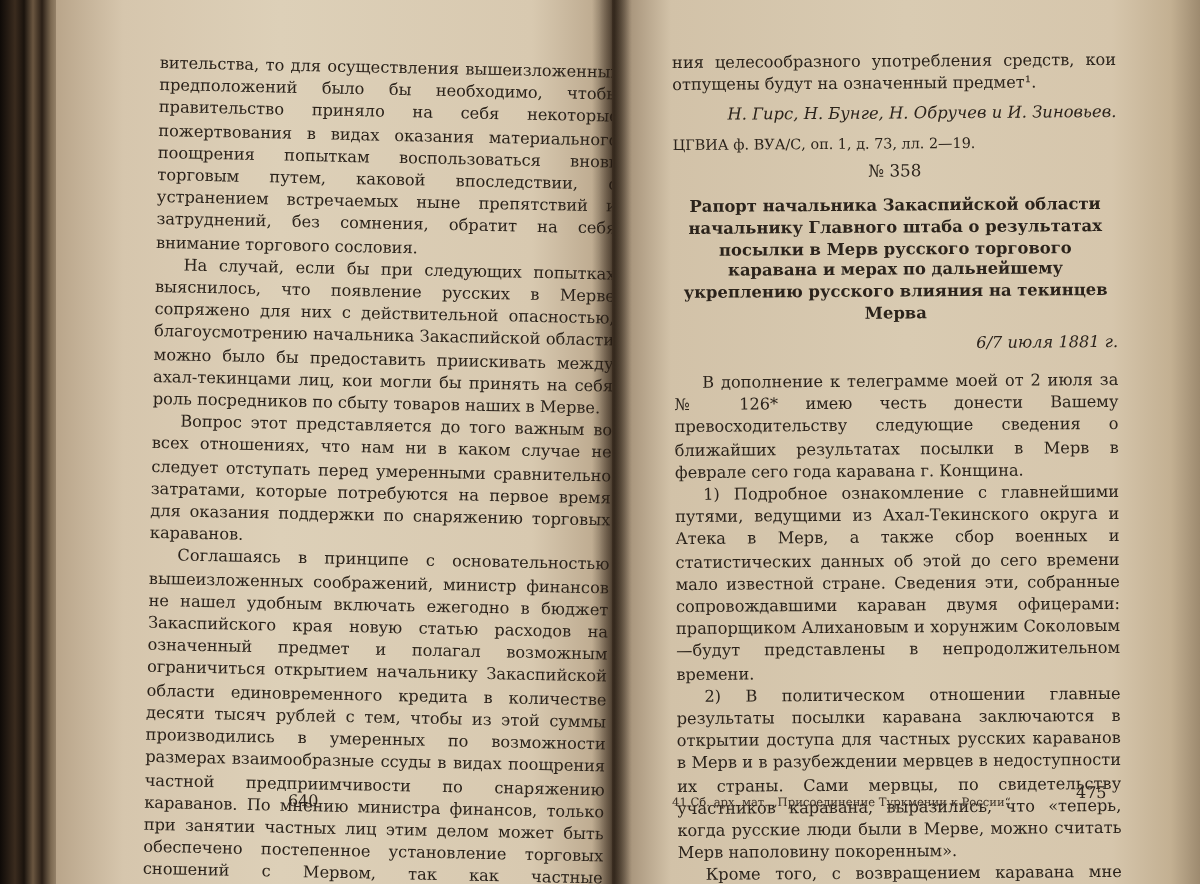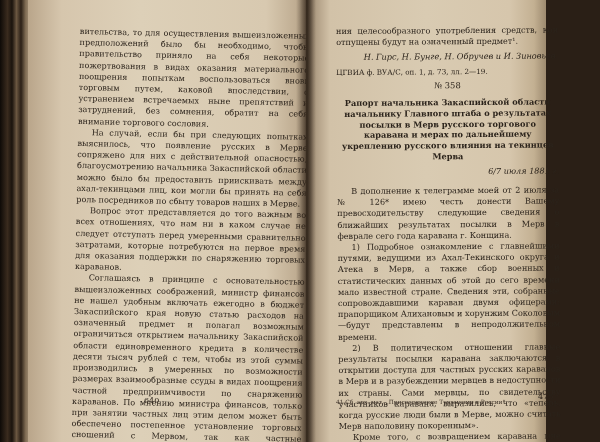--- a/index.html
+++ b/index.html
@@ -1,21 +1,21 @@
 <!DOCTYPE html>
 <html><head>
 <meta charset="utf-8">
 <style>
   html, body { margin:0; padding:0; }
   body { width:600px; height:442px; overflow:hidden; background:#2a1f16; position:relative; font-family:"DejaVu Serif","Liberation Serif",serif; }
   .spine-left { position:absolute; left:0; top:0; width:30px; height:442px;
     background:linear-gradient(90deg,#0e0a07 0%,#3a2b1e 25%,#1a130d 40%,#6a5640 55%,#2a1f16 70%,#7d6a52 85%,#a8947a 100%); }
   .page { position:absolute; top:0; height:442px; color:#2b231b; }
   .page-left { left:28px; width:280px; background:linear-gradient(90deg,#b9a58a 0%,#d6c6ad 12%,#ddd0b8 40%,#d8c9b0 85%,#bca98e 97%,#8a7760 100%); }
-  .page-right { left:306px; width:240px; background:linear-gradient(90deg,#6a5a47 0%,#a8957c 3%,#d2c2a8 10%,#d9cbb2 50%,#d6c6ac 85%,#c3b092 95%,#9d8a6f 100%); }
+  .page-right { left:306px; width:294px; background:linear-gradient(90deg,#6a5a47 0%,#a8957c 3%,#d2c2a8 10%,#d9cbb2 50%,#d6c6ac 85%,#c3b092 95%,#9d8a6f 100%); }
   .gutter { position:absolute; left:296px; top:0; width:20px; height:442px; background:linear-gradient(90deg,rgba(0,0,0,0) 0%,rgba(40,28,18,0.55) 45%,rgba(30,20,12,0.75) 55%,rgba(0,0,0,0) 100%); }
   .text { position:absolute; font-size:8.1px; line-height:11.2px; text-align:justify; }
   .left-text { left:52px; top:26px; width:230px; transform:rotate(1.2deg); transform-origin:left top; }
   .right-text { left:30px; top:26px; width:222px; transform:rotate(-0.4deg); transform-origin:left top; }
   p { margin:0; }
   .indent { text-indent:14px; }
   .sig { text-align:right; font-style:italic; margin:4px 0 3px; font-size:8.2px; }
   .archive { font-size:7.2px; margin:3px 0; }
   .docnum { text-align:center; font-size:8.4px; margin:2px 0 6px; }
   .doctitle { text-align:center; font-weight:bold; font-size:8.2px; line-height:10.8px; margin:0 0 4px; }

